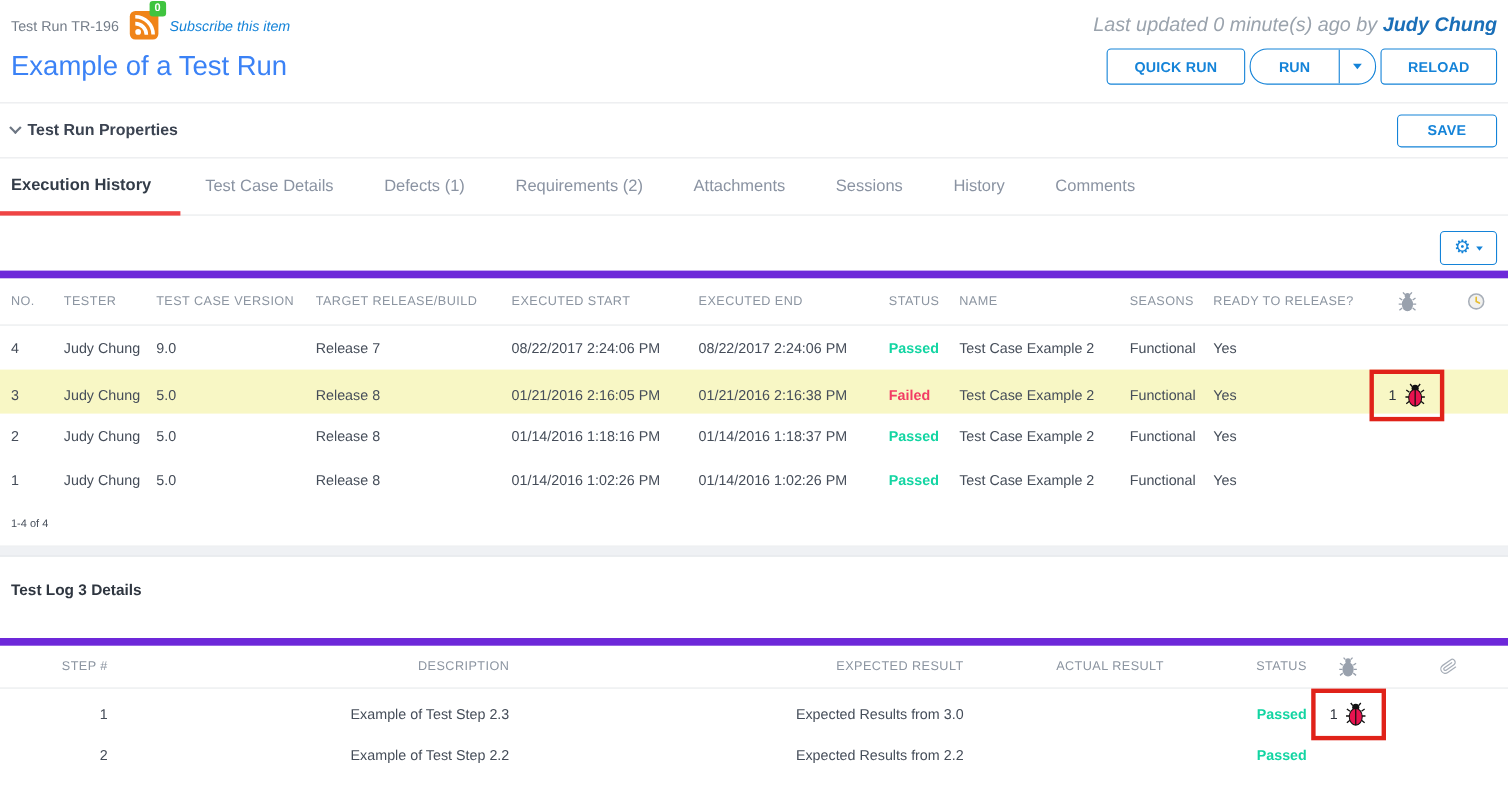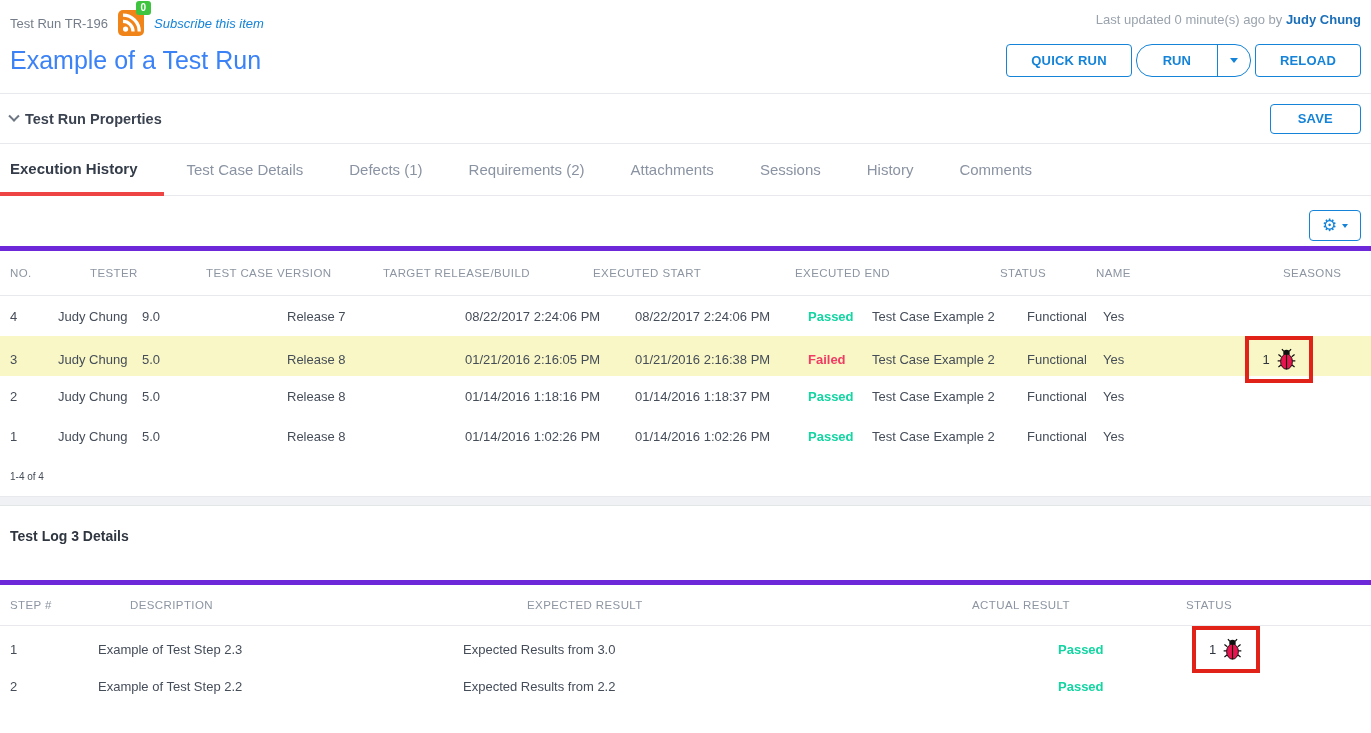--- a/index.html
+++ b/index.html
@@ -9,21 +9,21 @@
   
   .hdr { padding: 10px 10px 0; border-bottom: 1px solid #e7e9ec; }
   .hdr-row1 { display: flex; justify-content: space-between; align-items: flex-start; height: 30px; }
   .hdr-left { display: flex; align-items: center; gap: 10px; }
   .crumb { font-size: 13px; color: #747d89; }
   .rss-wrap { position: relative; width: 26px; height: 26px; display: inline-block; cursor: pointer; }
   .rss-box { width: 26px; height: 26px; background: #f08418; border-radius: 5px; display: flex; align-items: flex-end; }
   .rss-badge { position: absolute; top: -9px; right: -7px; background: #3fc43f; color: #fff;
                font-size: 10px; font-weight: bold; padding: 1px 5px 2px; border-radius: 3px; line-height: 11px; }
   .subscribe { font-size: 13px; font-style: italic; color: #1483d8; text-decoration: none; cursor: pointer; }
-  .hdr-updated { font-size: 13px; color: #9aa3ad; padding-top: 2px; }
+  .hdr-updated { font-size: 18px; font-style: italic; color: #9aa3ad; padding-top: 2px; }
   .upd-user { color: #1a6fb8; font-weight: bold; text-decoration: none; cursor: pointer; }
   .hdr-row2 { display: flex; justify-content: space-between; align-items: center; padding: 4px 0 16px; }
   .title { font-size: 25px; font-weight: normal; color: #3b82f6; }
 
   .actions { display: flex; gap: 4px; align-items: center; }
   .btn { background: #fff; border: 1px solid #1483d8; border-radius: 4px; color: #1483d8;
          font-family: "Liberation Sans", sans-serif; font-weight: bold; font-size: 13px;
          height: 33px; padding: 0 24px; cursor: pointer; letter-spacing: .2px; }
   .btn-sm { height: 30px; padding: 0 27px; }
   .split { display: flex; padding: 0; overflow: hidden; height: 33px; border-radius: 16px; }
@@ -53,38 +53,38 @@
   .toolbar { display: flex; justify-content: flex-end; padding: 14px 10px 0; height: 50px; }
   .gear-btn { width: 52px; height: 31px; background: #fff; border: 1px solid #1483d8; border-radius: 4px;
               display: flex; align-items: center; justify-content: center; gap: 5px; cursor: pointer; }
   .gear { font-family: "DejaVu Sans", sans-serif; color: #1483d8; font-size: 17px; line-height: 1; }
   .gear-btn .caret { border-top-width: 4px; border-left-width: 3.5px; border-right-width: 3.5px; }
 
   
   .grid-row { display: grid; align-items: center; padding-left: 10px; }
   .t1 { grid-template-columns: 48px 84px 145px 178px 170px 173px 64px 155px 76px 142px 68px 1fr; }
   .t2 { grid-template-columns: 88px 365px 413px 182px 130px 75px 1fr; }
-  .thead { height: 50px; border-top: 5px solid #6d28d9; border-bottom: 1px solid #e7e9ec;
-           font-size: 11.5px; color: #8c95a1; letter-spacing: .4px; gap: 32px; }
+  .thead { height: 50px; border-top: 7px solid #6d28d9; border-bottom: 1px solid #e7e9ec;
+           font-size: 11.5px; color: #8c95a1; letter-spacing: .4px; }
   .thead .hcell { cursor: pointer; }
   .trow { height: 40px; font-size: 13px; color: #454d59; }
   .trow.hl { background: #f8f7c5; }
   .icon-cell { display: flex; justify-content: center; align-items: center; }
   .st-passed { color: #12d5a2; font-weight: bold; }
   .st-failed { color: #f23b64; font-weight: bold; }
   .cell { overflow: hidden; white-space: nowrap; }
 
   .red-box { display: flex; align-items: center; justify-content: center; gap: 7px;
              border: 4px solid #e02219; width: 68px; height: 47px; cursor: pointer; }
   .red-box span { font-size: 13px; color: #2f3640; }
 
   .pager { padding: 15px 10px 14px; font-size: 10px; color: #454d59; border-bottom: 1px solid #e7e9ec; }
   .band { height: 9px; background: #eff1f4; border-bottom: 1px solid #e3e6e9; }
   .log-title { padding: 22px 10px 0; font-size: 14px; font-weight: bold; color: #2f3640; }
-  .table2 { margin-top: 36px; }
+  .table2 { margin-top: 36px; text-align: right; }
   .thead2 { height: 46px; }
 </style>
 </head>
 <body>
 
 <header class="hdr">
   <div class="hdr-row1">
     <div class="hdr-left">
       <span class="crumb">
         <span>Test Run</span>

